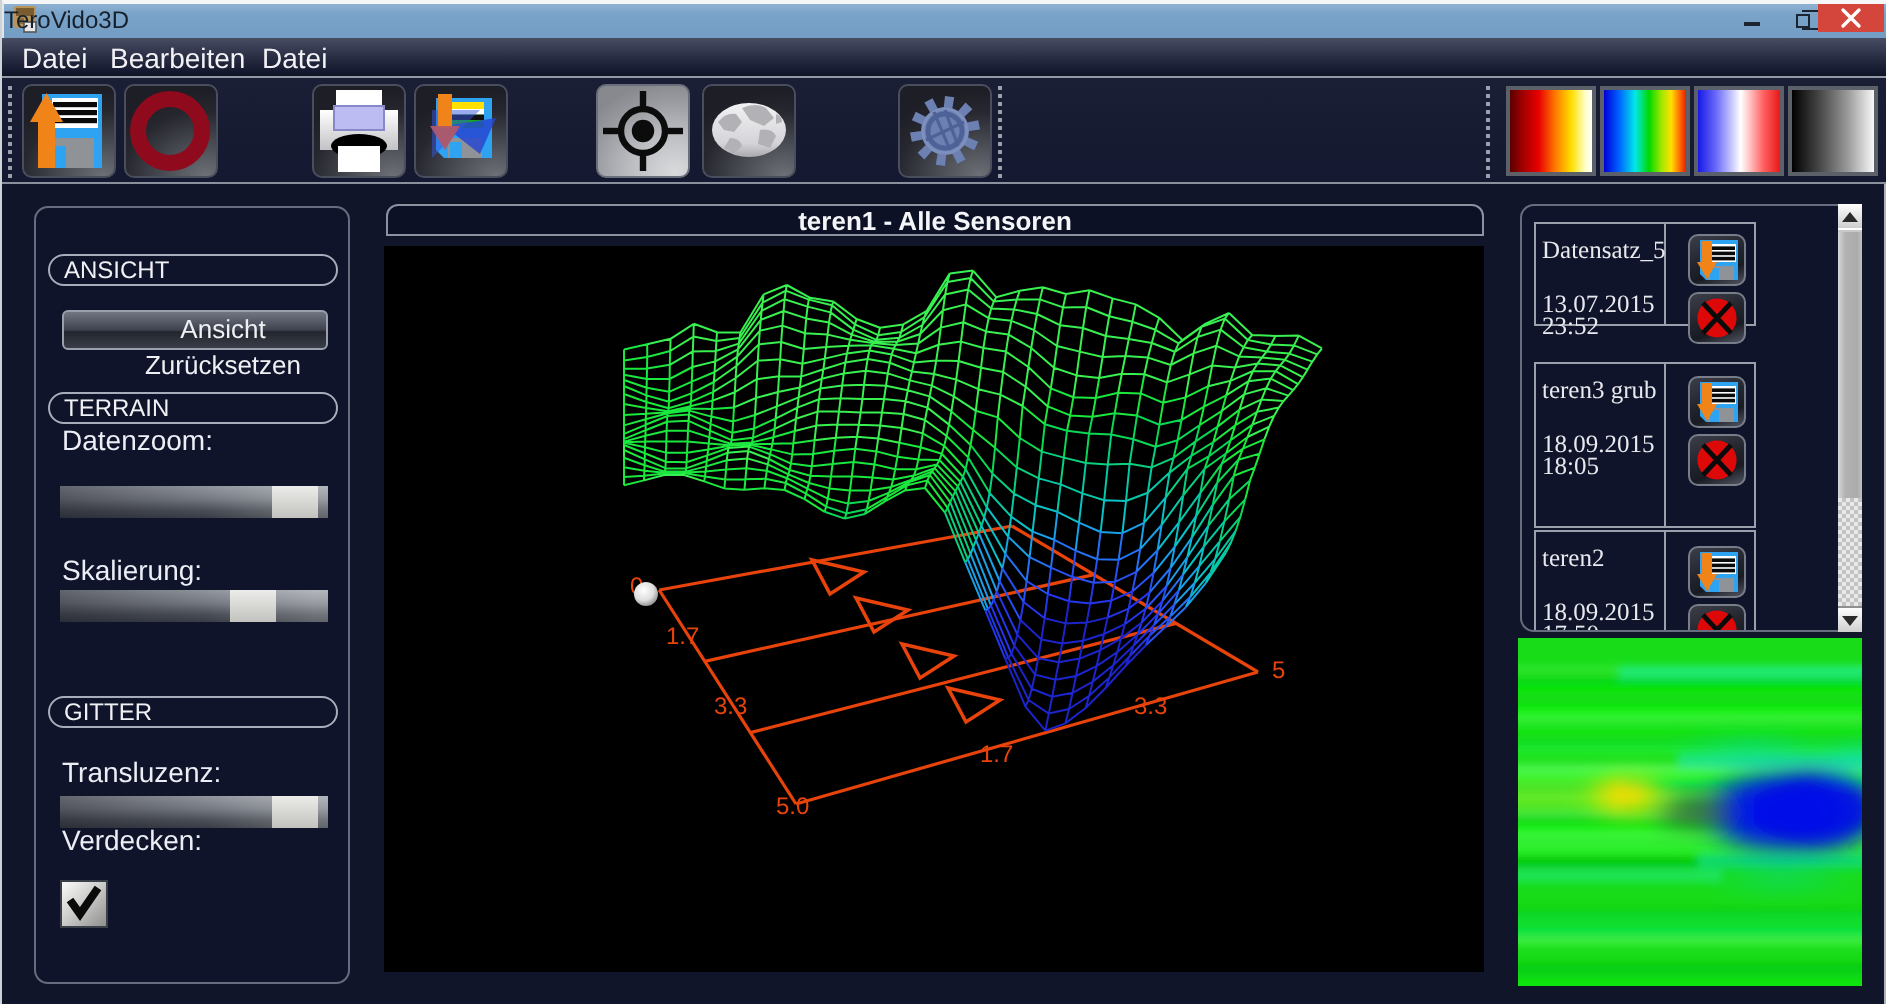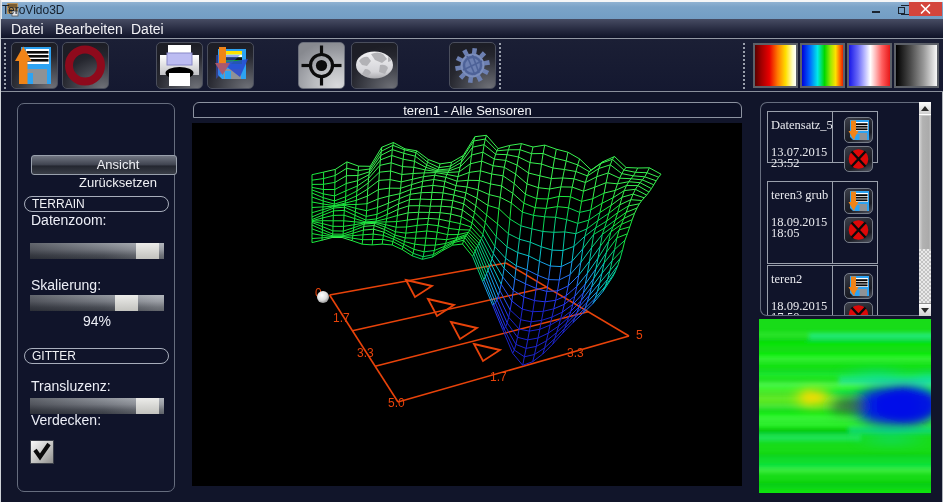--- a/index.html
+++ b/index.html
@@ -30,21 +30,21 @@
 
 #lpanel { position:absolute; left:16px; top:103px; width:158px; height:389px; border:1px solid #666d7e; border-radius:7px; background:#10142a; }
 .grpbox { position:absolute; left:6px; width:145px; height:16px; border:1px solid #a7adbb; border-radius:8px; color:#f0f1f5; font-size:12px; line-height:15px; padding-left:7px; }
 .plabel { position:absolute; left:13px; color:#eceef6; font-size:14px; }
 .slider { position:absolute; left:12px; width:134px; height:16px; background:linear-gradient(#a2a7ae, #83878f 40%, #53575f 75%, #3e424a); }
 .slider:before { content:""; position:absolute; left:0; top:0; right:0; bottom:0; background:linear-gradient(to right, rgba(20,22,30,0.45), rgba(20,22,30,0.12) 55%, rgba(255,255,255,0.18) 95%); }
 .slider .thumb { position:absolute; top:0px; width:23px; height:16px; background:linear-gradient(#ececea,#c2c2be); }
 #cbx { position:absolute; left:12px; top:336px; width:24px; height:24px; background:linear-gradient(135deg,#fafafa,#cfcfcd 45%,#8f8f8d); border:1px solid #3a3e48; }
 
 
-#vhead { position:absolute; left:192px; top:102px; width:549px; height:16px; border:1px solid #8c92a0; border-radius:6px 6px 0 0; background:#0d1126; color:#f4f5f8; font-size:13px; font-weight:normal; text-align:center; line-height:15px; }
+#vhead { position:absolute; left:192px; top:102px; width:549px; height:16px; border:1px solid #8c92a0; border-radius:6px 6px 0 0; background:#0d1126; color:#f4f5f8; font-size:13px; font-weight:bold; text-align:center; line-height:15px; }
 #view3d { position:absolute; left:191px; top:123px; width:550px; height:363px; background:#000; }
 
 
 #rpanel { position:absolute; left:759px; top:102px; width:159px; height:214px; border:1px solid #666d7e; border-radius:7px 0 0 7px; border-right:none; background:#10142a; overflow:hidden; }
 .card { position:absolute; left:6px; width:111px; border:1px solid #9aa0ac; background:#10142a; font-family:"Liberation Serif", serif; color:#e8e9ee; }
 .card .divid { position:absolute; top:0; bottom:0; left:64px; width:1px; background:#9aa0ac; }
 .card .nm { position:absolute; left:3px; top:6px; font-size:12.5px; white-space:nowrap; }
 .card .dt { position:absolute; left:3px; font-size:12.5px; line-height:11px; }
 .ibtn { position:absolute; left:76px; width:29px; height:26px; border:1px solid #777d89; border-radius:5px; background:linear-gradient(160deg,#3c3f49,#23252e 45%,#191b23 70%,#515560); }
 #scrollbar { position:absolute; left:918px; top:102px; width:12px; height:214px; background:#c9c9c9; }
@@ -176,31 +176,31 @@
       </div>
     <div class="grip" style="left:498px"></div>
     <div class="grip" style="left:742px"></div>
     <div class="swatch" style="left:752px; background:linear-gradient(to right,#5a0000,#a00000 15%,#e80000 35%,#ff7800 55%,#ffe000 75%,#ffffc8 92%,#fff)"></div>
     <div class="swatch" style="left:799px; background:linear-gradient(to right,#0000d8,#0060ff 18%,#00e8e8 38%,#00d800 55%,#a0e800 70%,#ffe000 82%,#ff7000 92%,#e82000)"></div>
     <div class="swatch" style="left:846px; background:linear-gradient(to right,#1818e8,#6a6af8 22%,#b8b8ff 38%,#ffffff 52%,#ffb8b8 65%,#ff6060 80%,#e81818)"></div>
     <div class="swatch" style="left:893px; background:linear-gradient(to right,#000,#4a4a4a 35%,#9a9a9a 68%,#f8f8f8)"></div>
   </div>
 
   <div id="lpanel">
-    <div style="position:absolute; left:13px; top:51px; width:146px; height:20px; border:1px solid #99a0ac; border-radius:3px; background:linear-gradient(#717682,#3e424e 50%,#23262f 55%,#3a3e48); color:#eff0f4; font-size:13px; text-align:center; line-height:18px;padding-left:28px;">Ansicht Zurücksetzen</div>
+    <div class="grpbox" style="top:23px">ANSICHT</div>
+    <div style="position:absolute; left:13px; top:51px; width:133px; height:20px; border:1px solid #99a0ac; border-radius:3px; background:linear-gradient(#717682,#3e424e 50%,#23262f 55%,#3a3e48); color:#eff0f4; font-size:13px; text-align:center; line-height:18px;padding-left:28px;">Ansicht Zurücksetzen</div>
     <div class="grpbox" style="top:92px">TERRAIN</div>
     <div class="plabel" style="top:108px">Datenzoom:</div>
     <div class="slider" style="top:139px">
         <div class="thumb" style="left:106px"></div>
       </div>
     <div class="plabel" style="top:173px">Skalierung:</div>
     <div class="slider" style="top:191px">
         <div class="thumb" style="left:85px"></div>
       </div>
-    <div class="plabel" style="top:209px; left:0; width:158px; text-align:center;">94%</div>
     <div class="grpbox" style="top:244px">GITTER</div>
     <div class="plabel" style="top:274px">Transluzenz:</div>
     <div class="slider" style="top:294px">
         <div class="thumb" style="left:106px"></div>
       </div>
     <div class="plabel" style="top:308px">Verdecken:</div>
     <div id="cbx"><svg width="22" height="22" viewBox="0 0 22 22">
           <path d="M4 9 L9 16 L18 3" stroke="#0a0a0a" stroke-width="4" fill="none"></path>
         </svg></div>
   </div>

